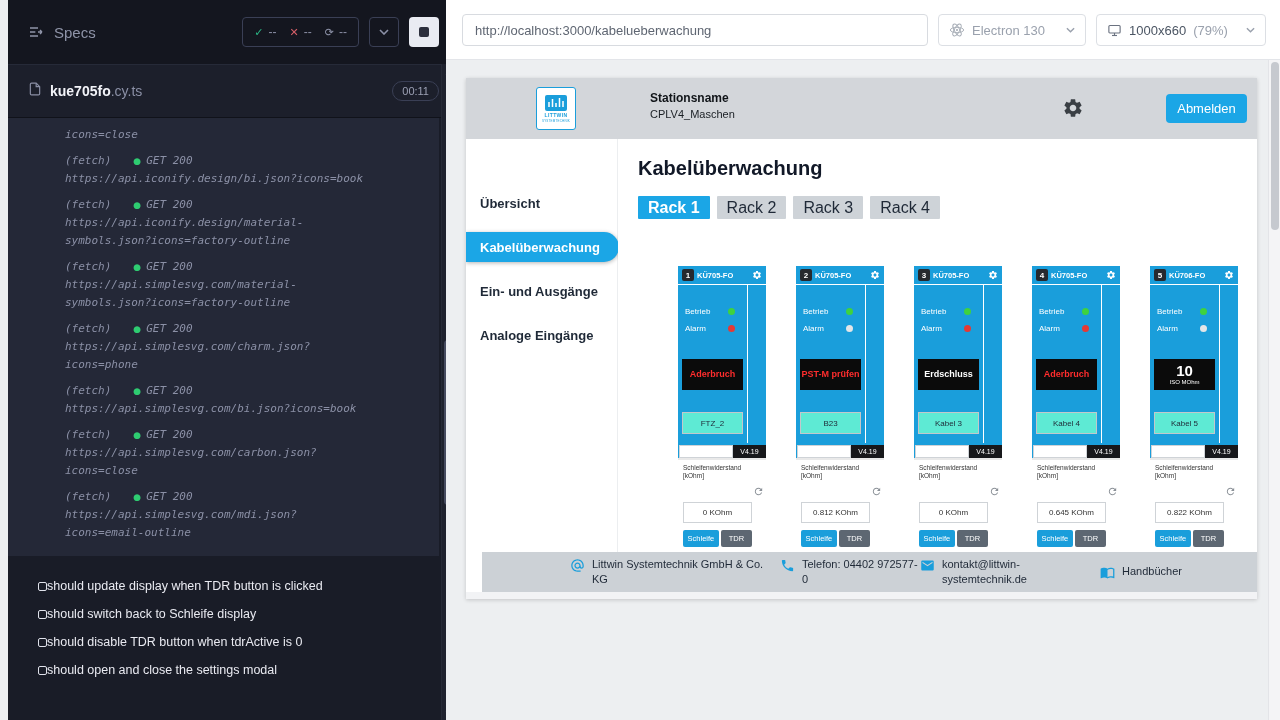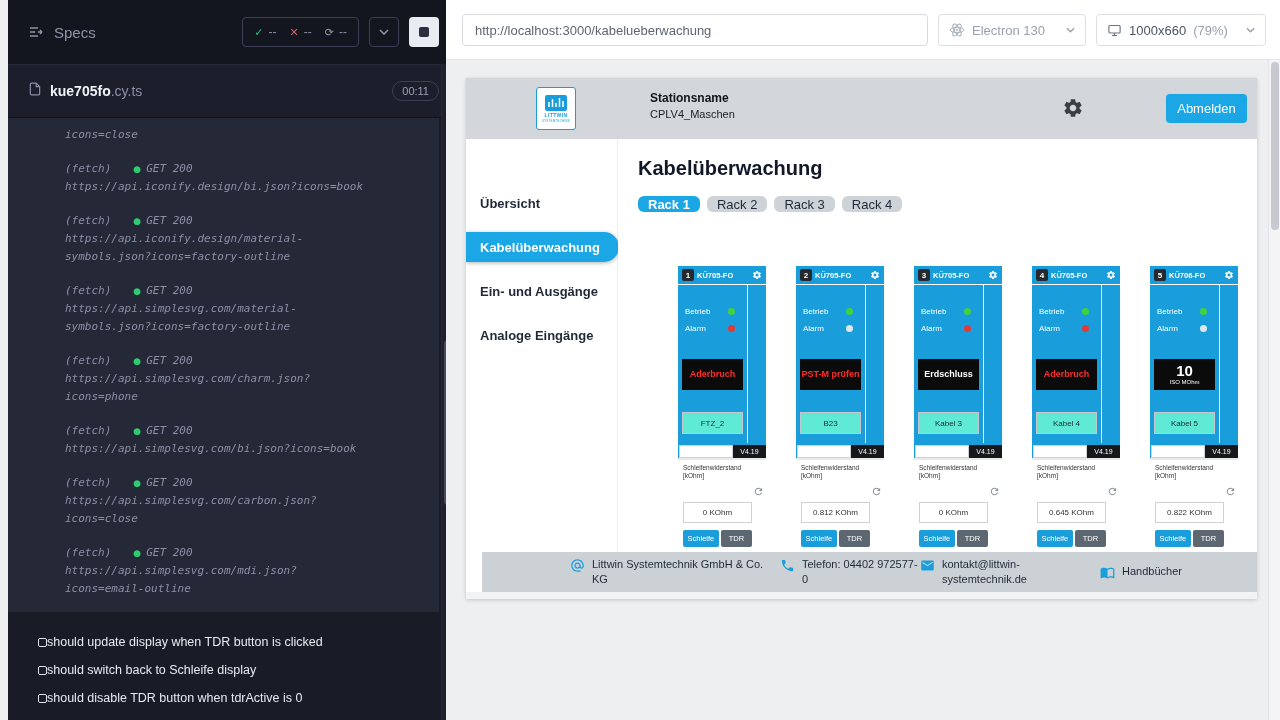--- a/index.html
+++ b/index.html
@@ -18,21 +18,21 @@
 .stop-btn{width:30px;height:30px;border:none;background:#e9ebf2;border-radius:4px;display:flex;align-items:center;justify-content:center;cursor:pointer}
 .stop-square{width:10px;height:10px;background:#2c2f3d;border-radius:2px}
 .cy-spec{display:flex;align-items:center;height:54px;background:#1c1f2b;padding:0 15px 0 20px;gap:8px;border-top:1px solid #262a38;border-bottom:1px solid #10121a}
 .spec-strong{color:#f2f3f8;font-size:14px;font-weight:700}
 .spec-ext{color:#8b90a6;font-size:14px}
 .spec-time{margin-left:auto;border:1px solid #3a3f55;border-radius:10px;padding:3px 9px;font-size:11px;color:#9ca0b4}
 .cy-log{background:#242837;margin-right:15px;padding:6px 0 14px 57px;min-height:434px}
 .log-line,.log-url{font-family:"DejaVu Sans Mono",monospace;font-style:italic;font-size:11px;line-height:18px;color:#8b90a6}
 .log-url{width:311px;overflow-wrap:break-word}
 .log-partial{margin-top:2px}
-.log-entry{margin-top:16px;cursor:pointer}
+.log-entry{margin-top:8px;cursor:pointer}
 .log-dot{color:#2ecc71;font-style:normal;font-size:9px;margin:0 5px 0 22px;font-family:"DejaVu Sans",sans-serif}
 .cy-tests{padding:16px 0 0 30px}
 .test-row{display:flex;align-items:center;gap:0;height:28px;cursor:pointer}
 .test-box{width:9px;height:9px;border:1px solid #dfe1ea;border-radius:2px;flex:none}
 .test-text{font-size:12.5px;color:#e9eaf1}
 .cy-scrollbar{position:absolute;top:64px;right:0;bottom:0;width:13px;background:#1f222e;border-left:1px solid #262a36;cursor:pointer}
 .sb-arrow{position:absolute;left:0;width:12px;text-align:center;font-size:6px;color:#8f94a8;font-family:"DejaVu Sans",sans-serif}
 .sb-arrow.up{top:4px}.sb-arrow.down{bottom:4px}
 .sb-thumb{position:absolute;left:2px;top:276px;width:8px;height:165px;background:#474c60;border-radius:4px}
 
@@ -61,21 +61,21 @@
 .gear-btn{position:absolute;left:596px;top:19px;width:22px;height:22px;cursor:pointer}
 .logout{position:absolute;left:700px;top:16px;width:81px;height:29px;background:#1ba6e6;border:none;border-radius:4px;color:#fff;font-size:13px;font-family:inherit;cursor:pointer}
 
 
 .sidebar{position:absolute;top:61px;left:0;width:152px;bottom:47px;background:#fff;border-right:1px solid #eceef0;padding-top:49px}
 .nav-item{height:30px;margin-bottom:14px;display:flex;align-items:center;padding-left:14px;font-size:13px;font-weight:700;color:#1f2937;cursor:pointer}
 .nav-item.active{width:153px;background:#1ba6e6;color:#fff;border-radius:0 16px 16px 0;box-shadow:0 1px 4px rgba(0,0,0,.3)}
 .main{position:absolute;left:152px;top:61px;right:0;bottom:0;background:#fff}
 .page-title{position:absolute;left:20px;top:18px;font-size:20px;font-weight:700;color:#111827}
 .tabs{position:absolute;left:20px;top:57px;display:flex;gap:7px}
-.tab{height:16px;padding:0 10px;display:flex;align-items:center;background:#ced3d8;border-radius:6px;font-size:13px;color:#1f2937;cursor:pointer}
+.tab{height:23px;padding:0 10px;display:flex;align-items:center;background:#ced3d8;border-radius:1px;font-size:16px;color:#1f2937;cursor:pointer}
 .tab.active{background:#1ba6e6;color:#fff;font-weight:700}
 .cards{position:absolute;left:60px;top:127px;display:flex;gap:30px}
 
 
 .card{width:88px;height:300px;background:#1a9edb;display:flex;flex-direction:column}
 .card-head{height:19px;display:flex;align-items:center;gap:3px;padding:0 4px;border-bottom:1px solid #fff}
 .card-num{width:12px;height:12px;background:#26292e;color:#fff;font-size:8px;font-weight:700;display:flex;align-items:center;justify-content:center;border-radius:2px}
 .card-model{flex:1;color:#fff;font-size:7.5px;font-weight:700}
 .card-gear{display:flex;cursor:pointer}
 .card-body{height:158px;display:flex}

